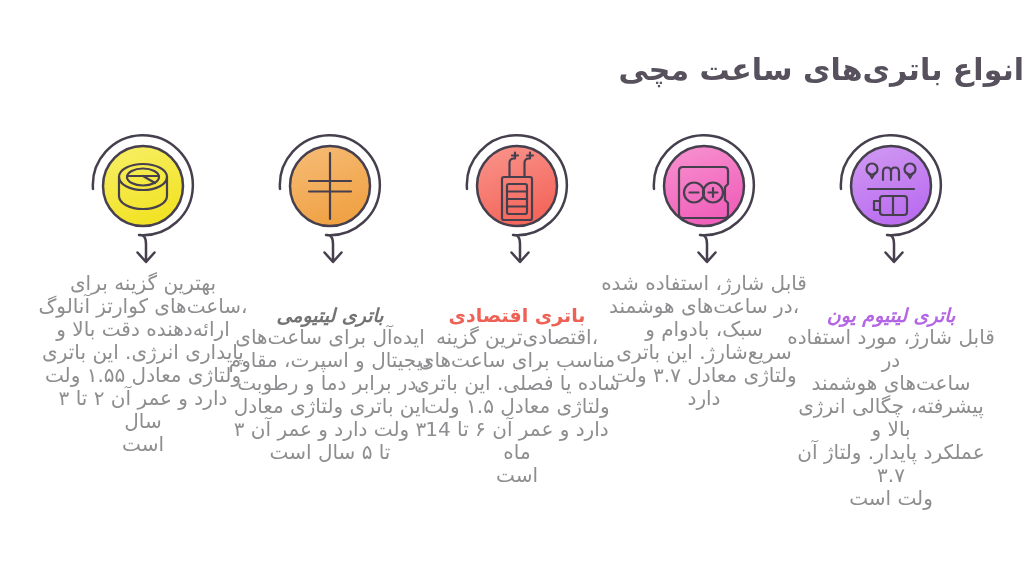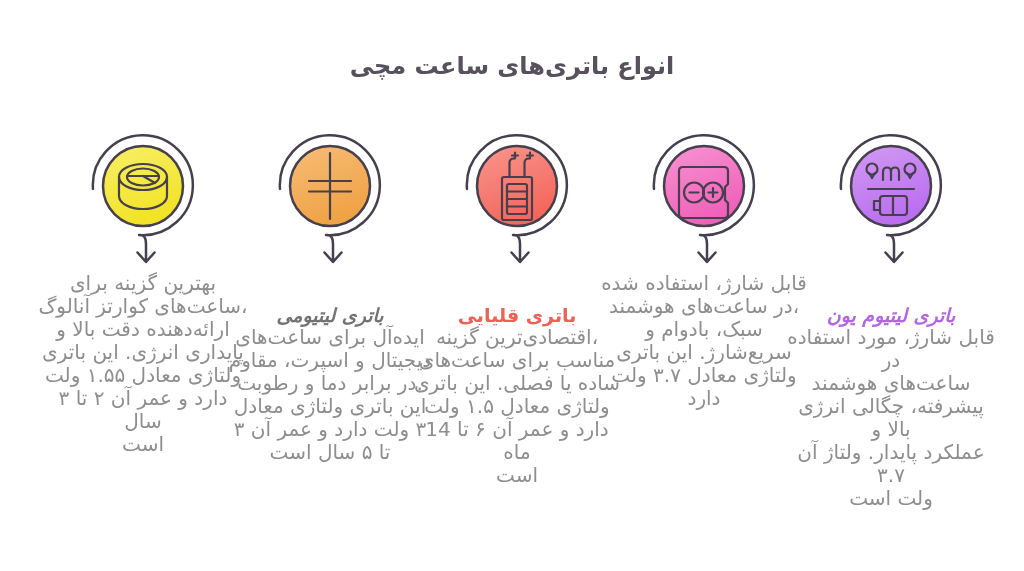--- a/index.html
+++ b/index.html
@@ -7,22 +7,22 @@
   body {
     position:relative;
     background:#ffffff;
     font-family:"DejaVu Sans", sans-serif;
     overflow:hidden;
     direction:rtl;
   }
   .main-title {
     position:absolute;
     top:52px; left:0; right:0;
-    text-align:center;
-    font-size:24px;
+    text-align:right;
+    font-size:30px;
     font-weight:bold;
     color:#56515c;
     letter-spacing:-0.5px;
   }
   .col {
     position:absolute;
     top:122px;
     width:212px;
     text-align:center;
   }
@@ -128,21 +128,21 @@
         <rect x="46" y="55" width="30" height="43" rx="2"></rect>
         <rect x="51" y="62" width="20" height="30" rx="2"></rect>
         <path d="M51 69.5 H71 M51 77 H71 M51 84.5 H71"></path>
         <path d="M53.5 55 V41 Q53.5 36.5 58 36.5"></path>
         <path d="M56 33.5 H62 M59 30.5 V36.5"></path>
         <path d="M68.5 55 V41 Q68.5 36.5 73 36.5"></path>
         <path d="M71 33.5 H77 M74 30.5 V36.5"></path>
       </g>
     </svg>
   </div>
-  <div class="col-title" style="color: rgb(238, 97, 85);">باتری قلیایی</div>
+  <div class="col-title" style="color: rgb(238, 97, 85);">باتری اقتصادی</div>
   <div class="col-body">،اقتصادی‌ترین گزینه
 مناسب برای ساعت‌های
 ساده یا فصلی. این باتری
 ولتاژی معادل ۱.۵ ولت
 دارد و عمر آن ۶ تا 14 ماه
 است</div>
 </div>
 
 <div class="col col3">
   <div class="icon-wrap">

